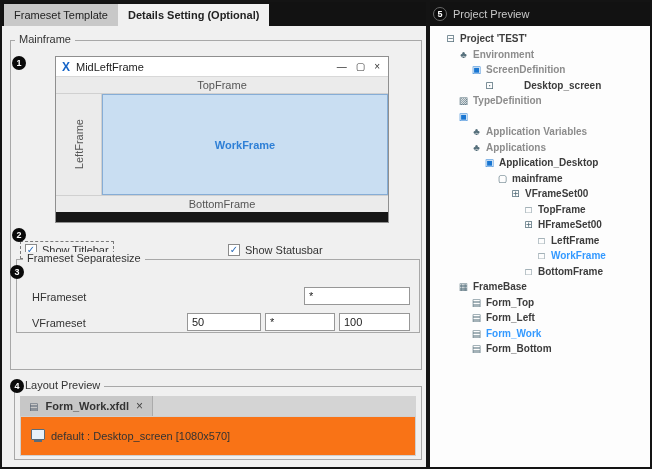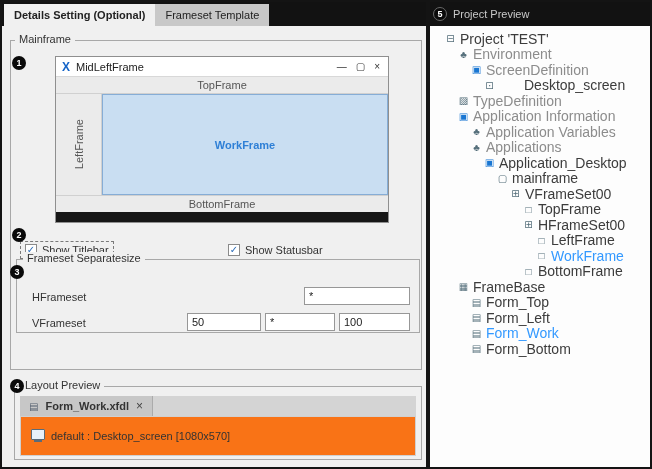--- a/index.html
+++ b/index.html
@@ -79,31 +79,31 @@
   .lp-text { position:absolute; left:30px; top:13px; font-size:11px; color:#333; }
 
   
   .rpanel { left:428px; top:24px; width:220px; height:441px; background:#fdfdfd; }
   .pp-header { left:428px; top:0; width:220px; height:24px; display:flex; align-items:center;
                gap:6px; padding-left:3px; }
   .pp-title { font-size:11px; color:#c9c9c9; }
   .tree { position:absolute; left:14px; top:5px; right:0; }
   .tree-row { display:flex; align-items:center; height:15.5px; cursor:default; white-space:nowrap; }
   .tree-icon { width:13px; text-align:center; font-size:10px; margin-right:3px; flex:0 0 13px; }
-  .tree-label { font-size:14px; }
+  .tree-label { font-size:10px;font-weight:bold; }
 </style>
 </head>
 <body>
 
 <div class="screen">
 
   <div class="abs topbar"></div>
   <div class="abs tabs">
+    <div class="tab inactive">Frameset Template</div>
     <div class="tab active">Details Setting (Optional)</div>
-    <div class="tab inactive">Frameset Template</div>
   </div>
 
   <div class="abs vdivider"></div>
 
   <div class="groupbox" style="left:8px; top:38px; width:412px; height:330px;">
     <div class="grouplabel" style="left:4px;">Mainframe</div>
   </div>
 
   <div class="abs window">
     <div class="titlebar">
@@ -178,21 +178,20 @@
         <div class="tree-row" style="padding-left: 39px;">
           <span class="tree-icon" style="color: rgb(84, 110, 122);">⊡</span>
           <span class="tree-label" style="color: rgb(60, 60, 60); padding-left: 25px;">Desktop_screen</span>
         </div>
         <div class="tree-row" style="padding-left: 13px;">
           <span class="tree-icon" style="color: rgb(84, 110, 122);">▨</span>
           <span class="tree-label" style="color: rgb(140, 140, 140);">TypeDefinition</span>
         </div>
         <div class="tree-row" style="padding-left: 13px;">
           <span class="tree-icon" style="color: rgb(25, 118, 210);">▣</span>
-          <span class="tree-label" style="color: rgb(140, 140, 140);">Application Information</span>
         </div>
         <div class="tree-row" style="padding-left: 26px;">
           <span class="tree-icon" style="color: rgb(84, 110, 122);">♣</span>
           <span class="tree-label" style="color: rgb(140, 140, 140);">Application Variables</span>
         </div>
         <div class="tree-row" style="padding-left: 26px;">
           <span class="tree-icon" style="color: rgb(84, 110, 122);">♣</span>
           <span class="tree-label" style="color: rgb(140, 140, 140);">Applications</span>
         </div>
         <div class="tree-row" style="padding-left: 39px;">

